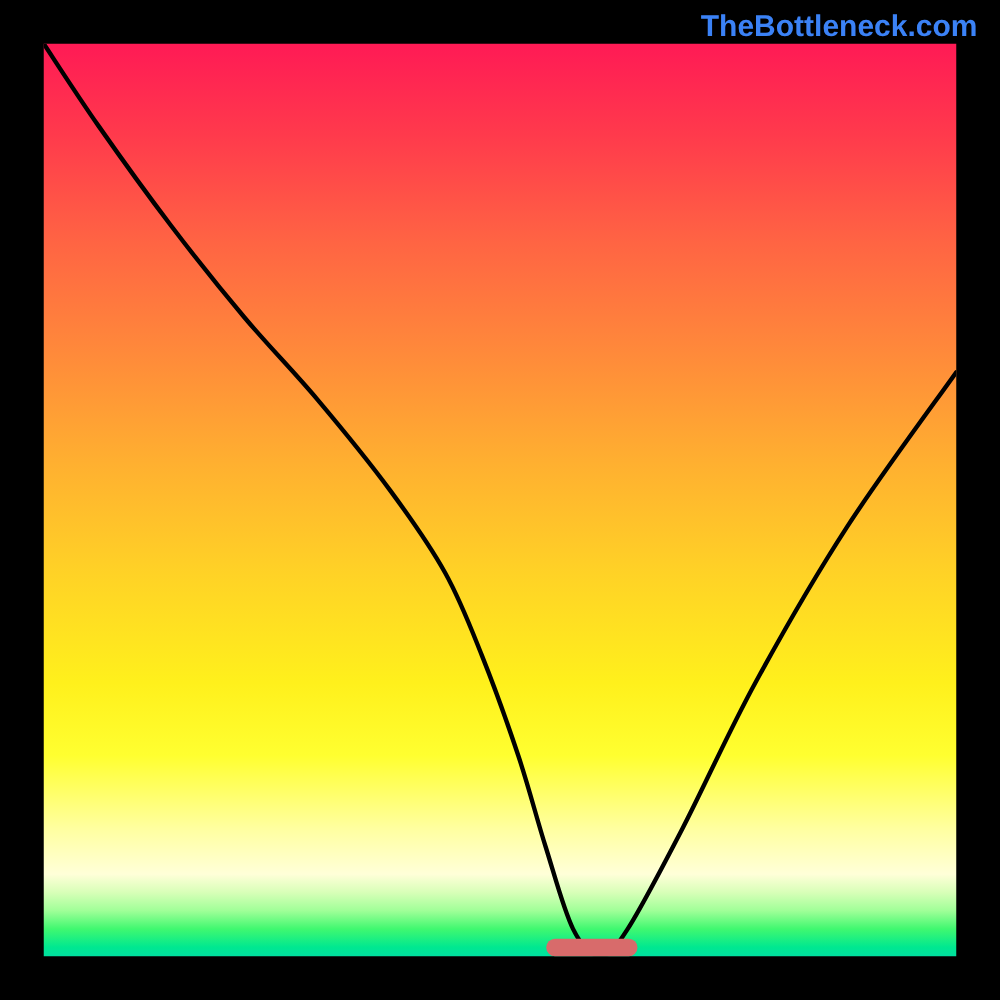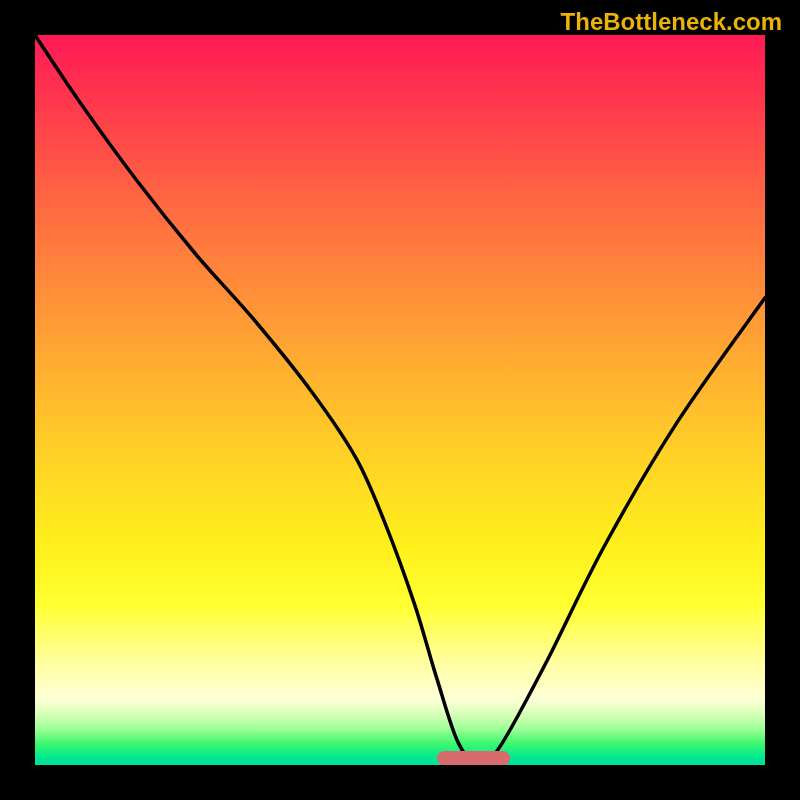--- a/index.html
+++ b/index.html
@@ -10,21 +10,21 @@
     position: relative;
     overflow: hidden;
   }
   .watermark {
     position: absolute;
     top: 8px;
     right: 18px;
     font-family: Arial, sans-serif;
     font-size: 24px;
     font-weight: bold;
-    color: #eab308;
+    color: #3b82f6;
     z-index: 10;
   }
   .plot-area {
     position: absolute;
     left: 35px;
     top: 35px;
     width: 730px;
     height: 730px;
     background: linear-gradient(to bottom,
       #ff1a55 0%,

